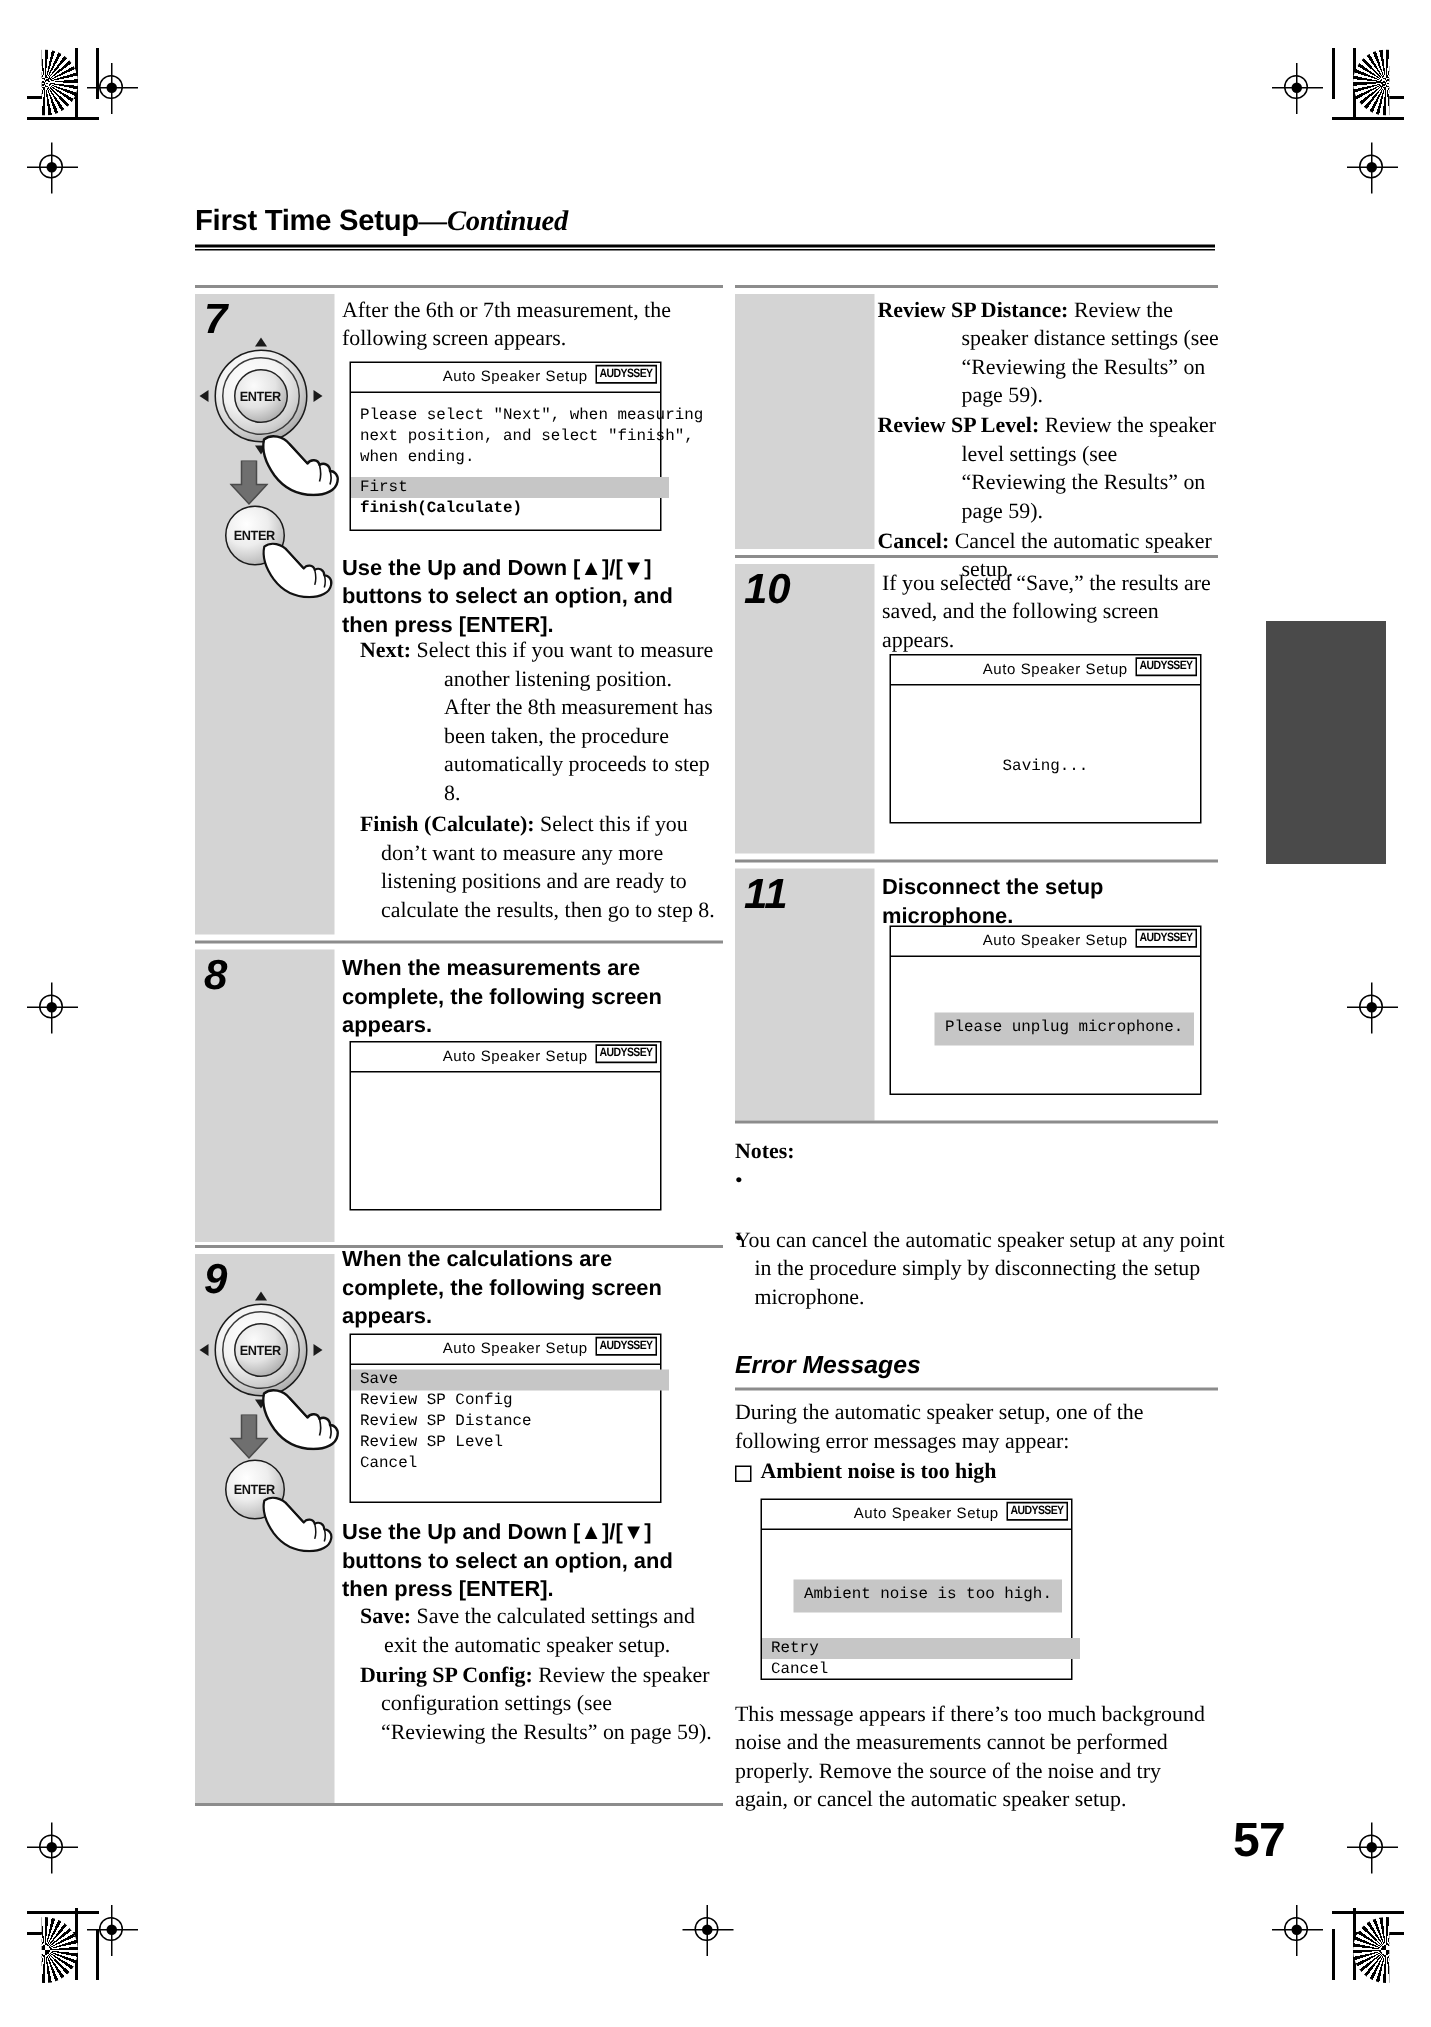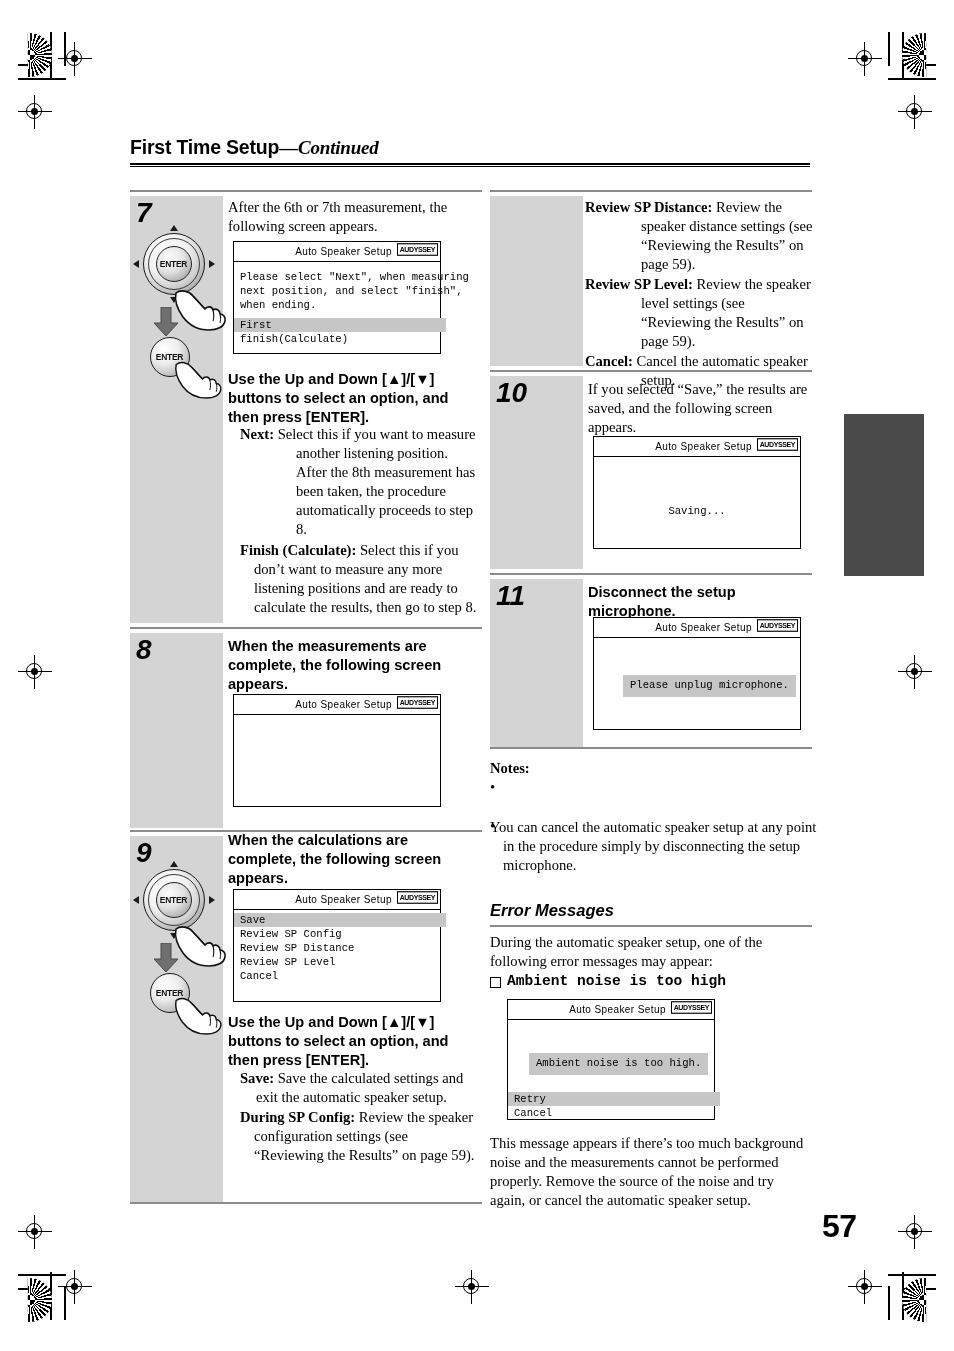--- a/index.html
+++ b/index.html
@@ -219,21 +219,21 @@
     font-style: italic;
     font-weight: bold;
     font-size: 16.5px;
   }
   .sec-rule {
     position: absolute;
     height: 2px; background: #8c8c8c;
   }
   .errtitle {
     position: absolute;
-    font-family: Liberation Mono, monospace;
+    font-family: Liberation Serif, serif;
     font-weight: bold;
     font-size: 14.6px;
   }
   .errbox-sq {
     position: absolute;
     width: 11px; height: 11px;
     border: 1.4px solid #000;
     box-sizing: border-box;
   }
 
@@ -457,21 +457,21 @@
   <div class="osd" style="left:233px; top:241px; width:208px; height:113px;">
     <div class="osd-title">
       <span class="osd-title-text">Auto Speaker Setup</span>
       <span class="osd-badge">AUDYSSEY</span>
     </div>
     <div class="osd-body" style="height:92px;">
       <div class="osd-para" style="left:6px; top:8px;">Please select "Next", when measuring
 next position, and select "finish",
 when ending.</div>
       <div class="osd-opt sel" style="left:0px; top:56px; width:100%;">First</div>
-      <div class="osd-opt" style="left:0px; top:70px; width:100%;">finish(Calculate)</div>
+      <div class="osd-opt" style="left:0px; top:70px; width:100%;font-weight:bold;">finish(Calculate)</div>
     </div>
   </div>
 
   <div class="body-sans-b" style="left:228px; top:370px; width:245px;">Use the Up and Down [▲]/[▼] buttons to select an option, and then press [ENTER].</div>
 
   <div class="deflist" style="left:240px; top:425px; width:240px;">
     <div class="defblock" style="margin-bottom:2px;">
       <span class="defterm">Next:</span>
       <span class="defdesc">Select this if you want to measure another listening position. After the 8th measurement has been taken, the procedure automatically proceeds to step 8.</span>
     </div>

